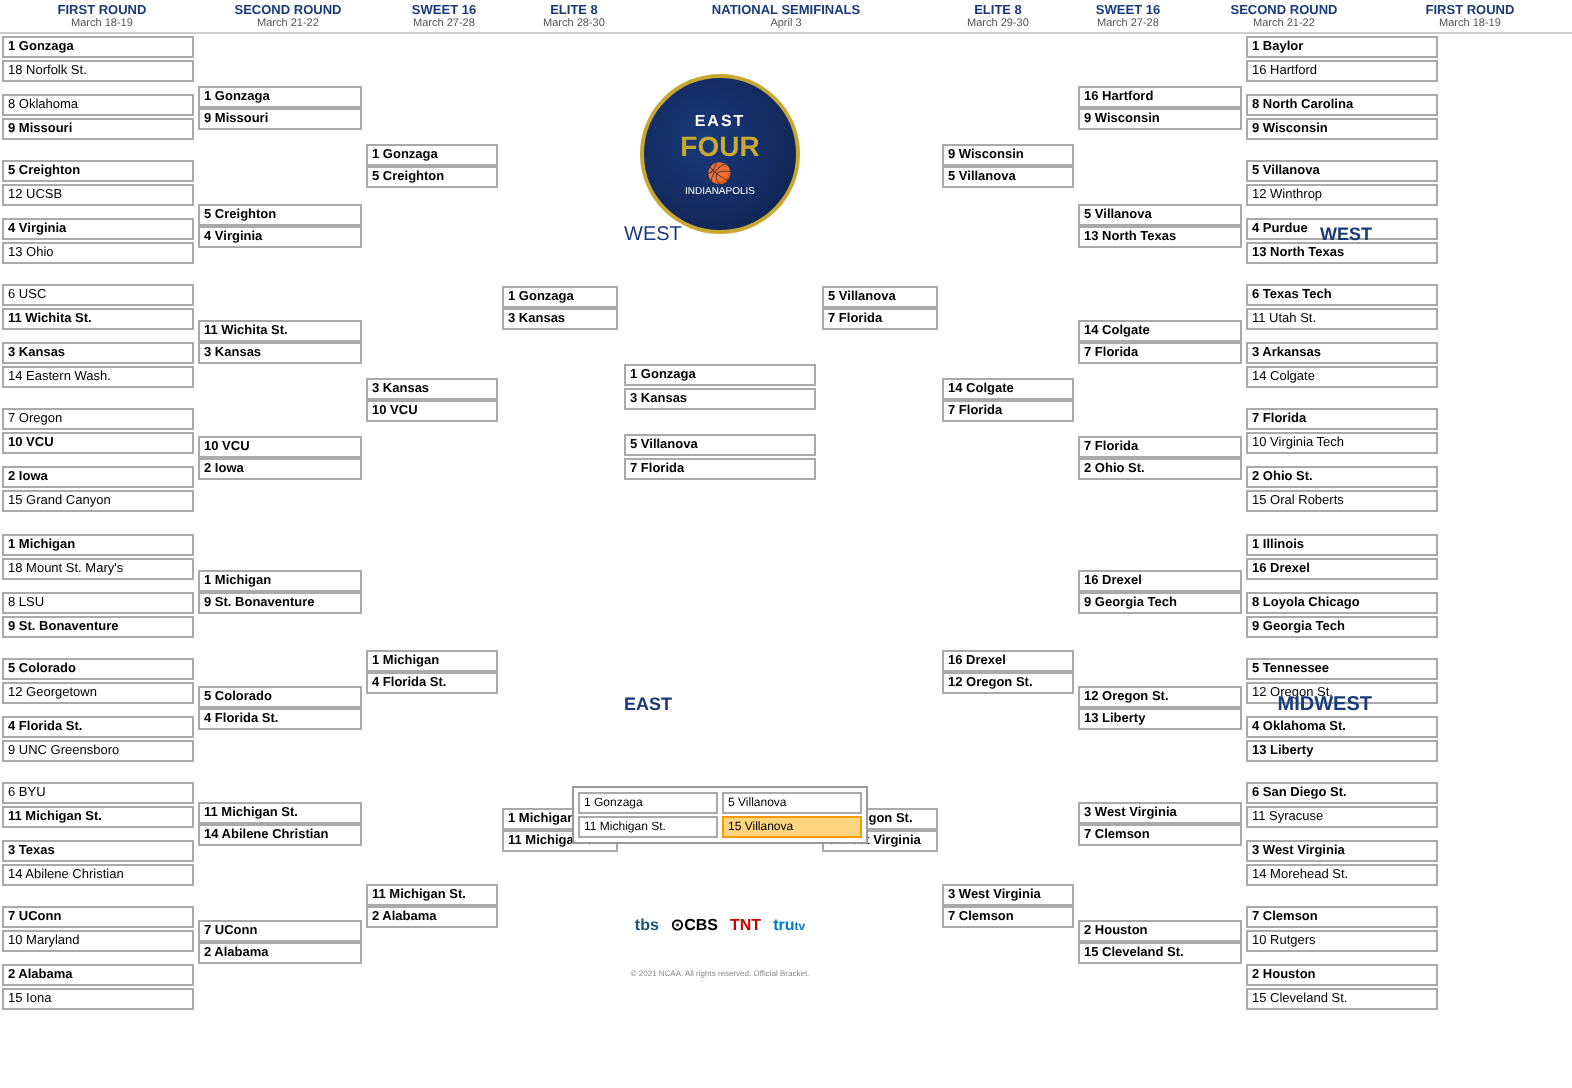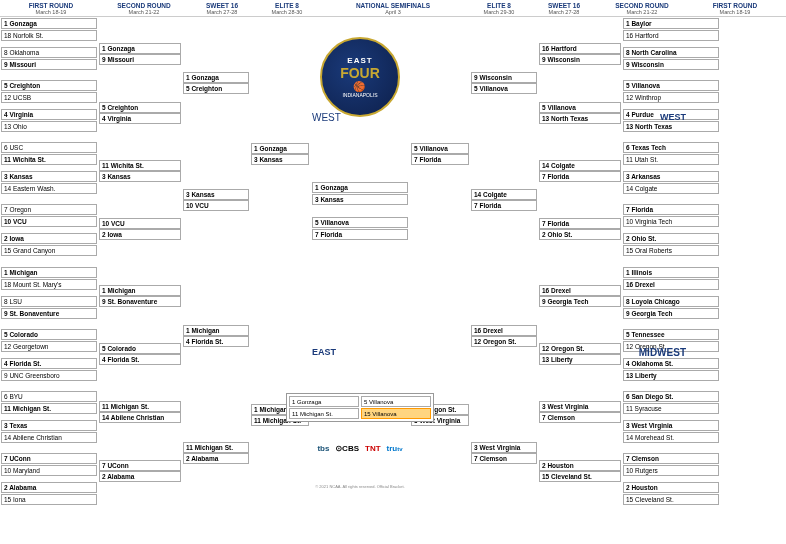--- a/index.html
+++ b/index.html
@@ -256,21 +256,21 @@
             <div class="team" style="width:70px; font-size:6px;">1 Gonzaga</div>
             <div class="team" style="width:70px; font-size:6px;">11 Michigan St.</div>
           </div>
           <div style="display:flex; flex-direction:column; gap:1px;">
             <div class="team" style="width:70px; font-size:6px;">5 Villanova</div>
             <div class="team orange" style="width:70px; font-size:6px;">15 Villanova</div>
           </div>
         </div>
       </div>
 
-      <div style="position:absolute; bottom:44px; left:50%; transform:translateX(-50%); display:flex; gap:6px; align-items:center;">
+      <div style="position:absolute; bottom:30px; left:50%; transform:translateX(-50%); display:flex; gap:6px; align-items:center;">
         <span style="font-size:8px; font-weight:bold; color:#1a5276;">tbs</span>
         <span style="font-size:8px; font-weight:bold; color:#000;">⊙CBS</span>
         <span style="font-size:8px; font-weight:bold; color:#cc0000;">TNT</span>
         <span style="font-size:8px; font-weight:bold; color:#0077cc;">tru<span style="font-size:6px;">tv</span></span>
       </div>
       <div style="position:absolute; bottom:8px; font-size:4px; color:#888; text-align:center; width:90px;">© 2021 NCAA. All rights reserved. Official Bracket.</div>
     </div>
 
     <div style="display:flex; flex-direction:row-reverse; height:480px;">
 

